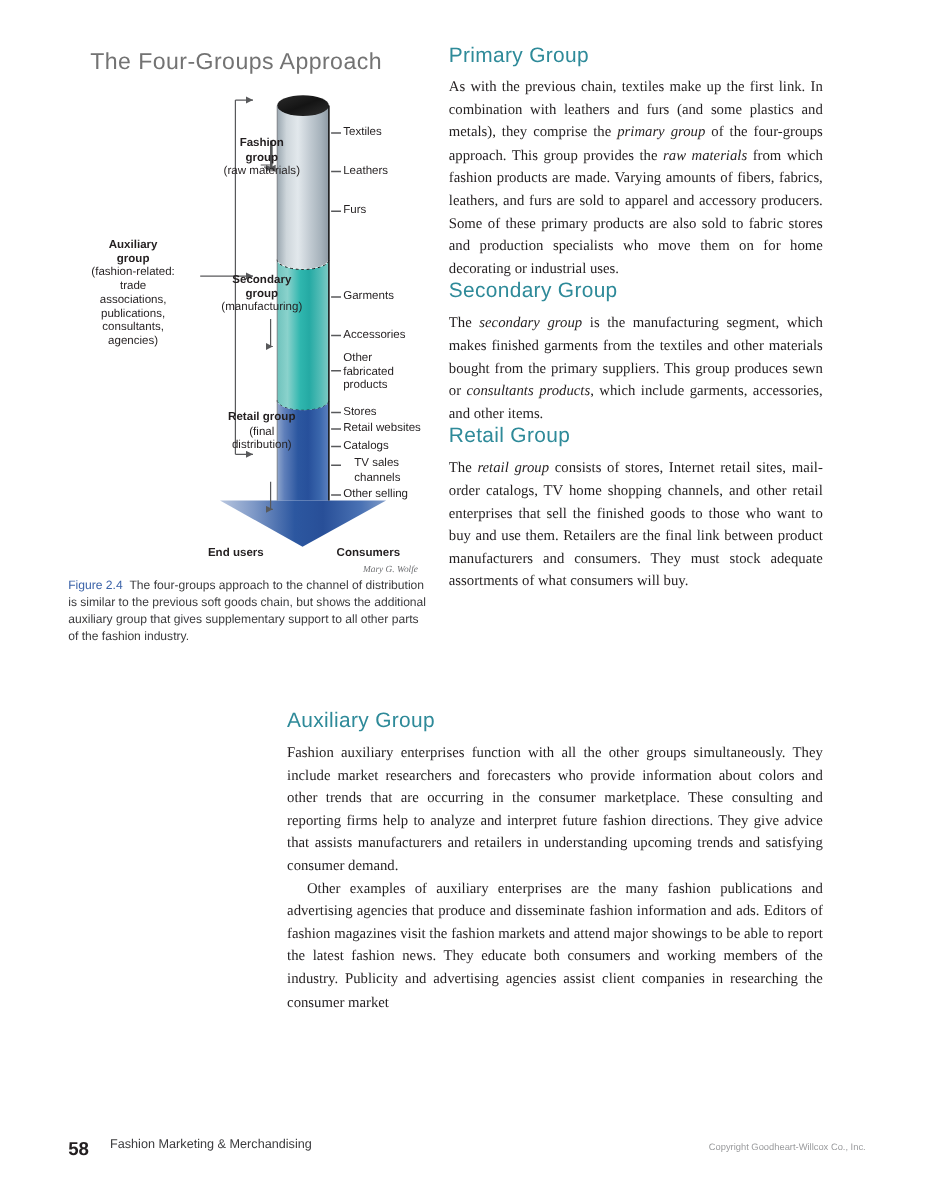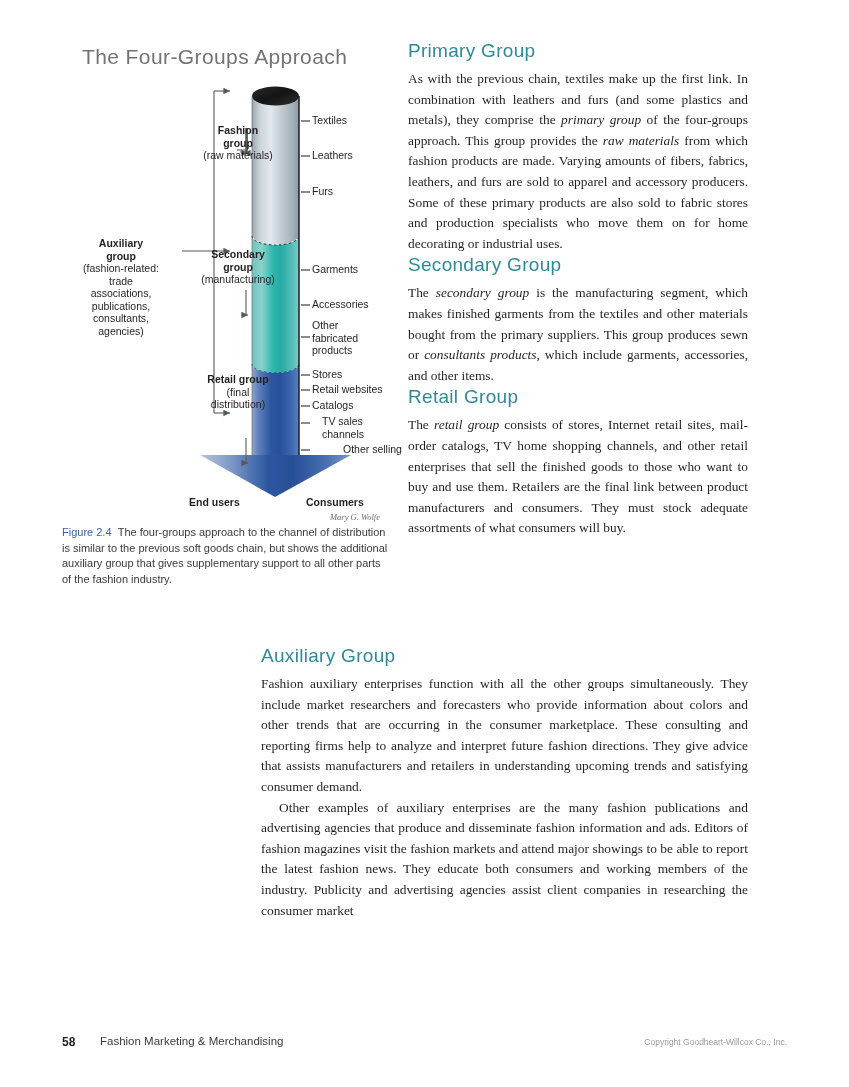--- a/index.html
+++ b/index.html
@@ -141,21 +141,21 @@
     left: 62px;
     top: 1035px;
     width: 725px;
     height: 20px;
     font-family: "Liberation Sans", sans-serif;
   }
   #page-num {
     position: absolute;
     left: 0;
     top: 0;
-    font-size: 12px;
+    font-size: 17px;
     font-weight: bold;
     color: #231f20;
   }
   #book-title {
     position: absolute;
     left: 38px;
     top: 0;
     font-size: 11.5px;
     color: #3b3b3d;
   }
@@ -304,21 +304,21 @@
       </g>
     </svg>
 
     
     <div class="diag-label bold center" style="left:126px; top:84px; width:100px;">
       <div>Fashion</div>
       <div>group</div>
       <div style="font-weight:normal;">(raw materials)</div>
     </div>
 
-    <div class="diag-label bold center" style="left:0px; top:176px; width:118px;margin-top:21px;">
+    <div class="diag-label bold center" style="left:0px; top:176px; width:118px;">
       <div>Auxiliary</div>
       <div>group</div>
       <div style="font-weight:normal; white-space:pre-line;">(fashion-related:
 trade
 associations,
 publications,
 consultants,
 agencies)</div>
     </div>
 
@@ -341,21 +341,21 @@
     <div class="tube-label" style="left:250px; top:223px;">Garments</div>
     <div class="tube-label" style="left:250px; top:258px;">Accessories</div>
     <div class="tube-label" style="left:250px; top:279px; white-space:pre-line;">Other
 fabricated
 products</div>
     <div class="tube-label" style="left:250px; top:328px;">Stores</div>
     <div class="tube-label" style="left:250px; top:343px;">Retail websites</div>
     <div class="tube-label" style="left:250px; top:359px;">Catalogs</div>
     <div class="tube-label" style="left:260px; top:375px; white-space:pre-line;">TV sales
 channels</div>
-    <div class="tube-label" style="left:250px; top:403px;margin-left:31px;">Other selling</div>
+    <div class="tube-label" style="left:250px; top:403px;">Other selling</div>
 
     
     <div class="diag-label bold" style="left:127px; top:456px;">End users</div>
     <div class="diag-label bold" style="left:244px; top:456px;">Consumers</div>
     <div class="credit" style="left:268px; top:472px;">Mary G. Wolfe</div>
   </div>
 
   <div id="figure-caption">
     <span class="fig-num">Figure 2.4</span>&nbsp;&nbsp;<span>The four-groups approach to the channel of distribution is similar to the previous soft goods chain, but shows the additional auxiliary group that gives supplementary support to all other parts of the fashion industry.</span>
   </div>

